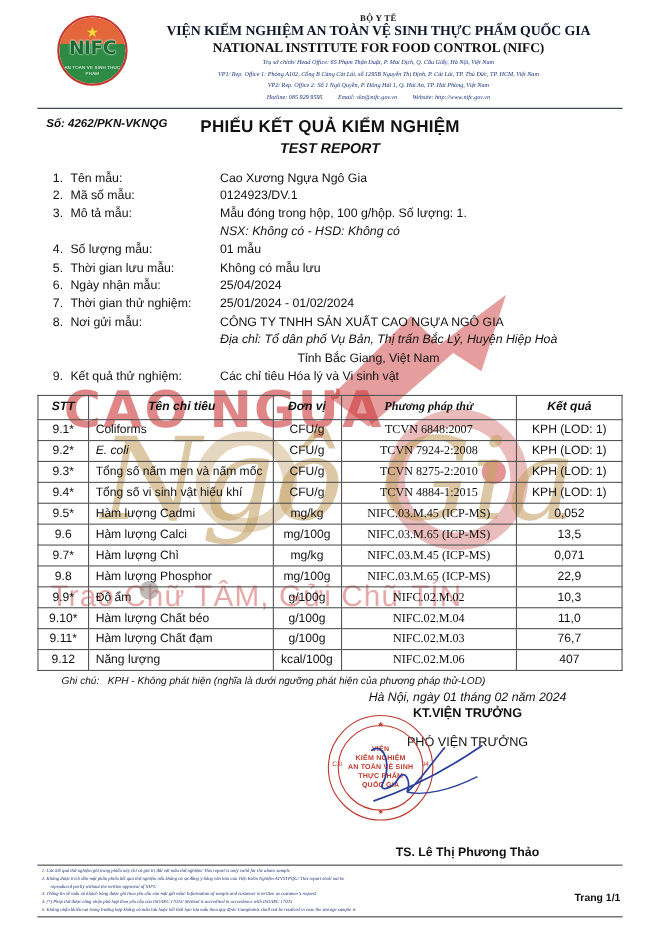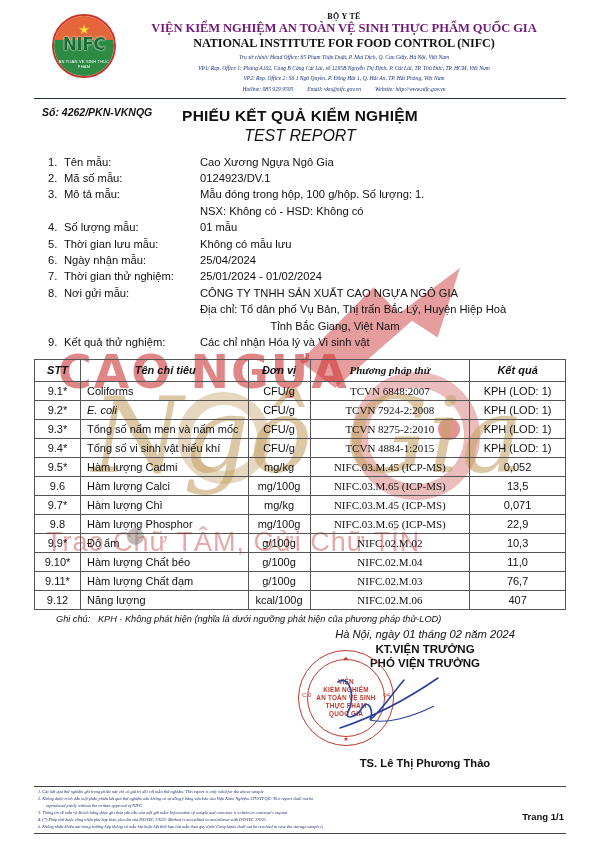--- a/index.html
+++ b/index.html
@@ -98,21 +98,21 @@
     text-shadow: 0 0 1px #fff, 0 0 2px #fff;
   }
   .logo-sub {
     position: absolute; left: 0; right: 0; bottom: 7px;
     text-align: center; color: #ffffff; font-size: 4px;
     letter-spacing: .2px;
   }
   .hdr-text { flex: 1; text-align: center; padding-left: 6px; }
   .h-min { font-size: 8px; font-weight: bold; color: #111;
            font-family: "Liberation Serif", serif; letter-spacing: .3px; }
-  .h-vn { font-size: 12.6px; font-weight: bold; color: #701a75;
+  .h-vn { font-size: 12.6px; font-weight: bold; color: #0f172a;
           font-family: "Liberation Serif", serif; letter-spacing: -0.1px;
           margin-top: 0px; white-space: nowrap; }
   .h-en { font-size: 12.2px; font-weight: bold; color: #111;
           font-family: "Liberation Serif", serif; letter-spacing: -0.1px; }
   .h-addr { font-size: 5.6px; font-style: italic; color: #15307a;
             font-family: "Liberation Serif", serif; line-height: 1.55;
             margin-top: 2px; white-space: nowrap; }
   .h-addr .sp { display: inline-block; width: 14px; }
   .rule { border-top: 1.6px solid #233; margin: 4px 0 0 0; }
 
@@ -121,31 +121,31 @@
   .docno {
     position: absolute; left: 8px; top: 0;
     font-size: 10.5px; font-style: italic; font-weight: bold;
     font-family: "Liberation Sans", sans-serif; color: #111;
   }
   .title-main {
     text-align: center; font-size: 15.5px; font-weight: bold;
     color: #111; letter-spacing: .2px; padding-top: 1px;
   }
   .title-sub {
-    text-align: center; font-size: 16px; font-weight: normal;
+    text-align: center; font-size: 13px; font-weight: bold;
     font-style: italic; color: #111; margin-top: 2px;
   }
 
   
   .info { position: relative; margin-top: 2px; padding-left: 14px; }
   .irow { display: flex; font-size: 11.2px; color: #111; line-height: 16.4px; }
   .inum { width: 16px; flex: 0 0 16px; }
   .ilbl { width: 136px; flex: 0 0 136px; }
   .ival { flex: 1; }
-  .ival.sub { padding-left: 0; }
+  .ival.sub { padding-left: 0; font-style: italic; }
   .ival.center { text-align: center; padding-right: 96px; }
 
   
   table.results {
     width: 100%; border-collapse: collapse;
     margin-top: 8px;
     position: relative;
     background: transparent;
   }
   table.results th, table.results td {
@@ -173,21 +173,21 @@
 
   
   .sigblock {
     position: relative;
     margin-top: 4px;
     text-align: center;
     padding-left: 250px;
   }
   .sig-place { font-size: 11.2px; font-style: italic; color: #111; }
   .sig-role1 { font-size: 11.5px; font-weight: bold; color: #111; margin-top: 3px; }
-  .sig-role2 { font-size: 11.5px; font-weight: bold; color: #111; margin-top: 2px; }
+  .sig-role2 { font-size: 11.5px; font-weight: normal; color: #111; margin-top: 14px; }
   .sig-name  { font-size: 11.2px; font-weight: bold; color: #111; margin-top: 88px; }
 
   
   .stamp {
     position: absolute; left: 298px; top: 650px;
     width: 96px; height: 96px;
     border-radius: 50%;
     border: 1.6px solid #c0392b;
     color: #c0392b;
     pointer-events: none;
@@ -328,21 +328,21 @@
         <span class="ival sub">Địa chỉ: Tổ dân phố Vụ Bản, Thị trấn Bắc Lý, Huyện Hiệp Hoà</span>
       </div>
       <div class="irow">
         <span class="inum"></span>
         <span class="ilbl"></span>
         <span class="ival center">Tỉnh Bắc Giang, Việt Nam</span>
       </div>
       <div class="irow">
         <span class="inum">9.</span>
         <span class="ilbl">Kết quả thử nghiệm:</span>
-        <span class="ival">Các chỉ nhận Hóa lý và Vi sinh vật</span>
+        <span class="ival">Các chỉ tiêu Hóa lý và Vi sinh vật</span>
       </div>
     </div>
 
     <table class="results">
       <thead>
         <tr>
           <th class="c-stt">STT</th>
           <th class="c-name" style="text-align:center">Tên chỉ tiêu</th>
           <th class="c-unit">Đơn vị</th>
           <th class="c-meth">Phương pháp thử</th>

